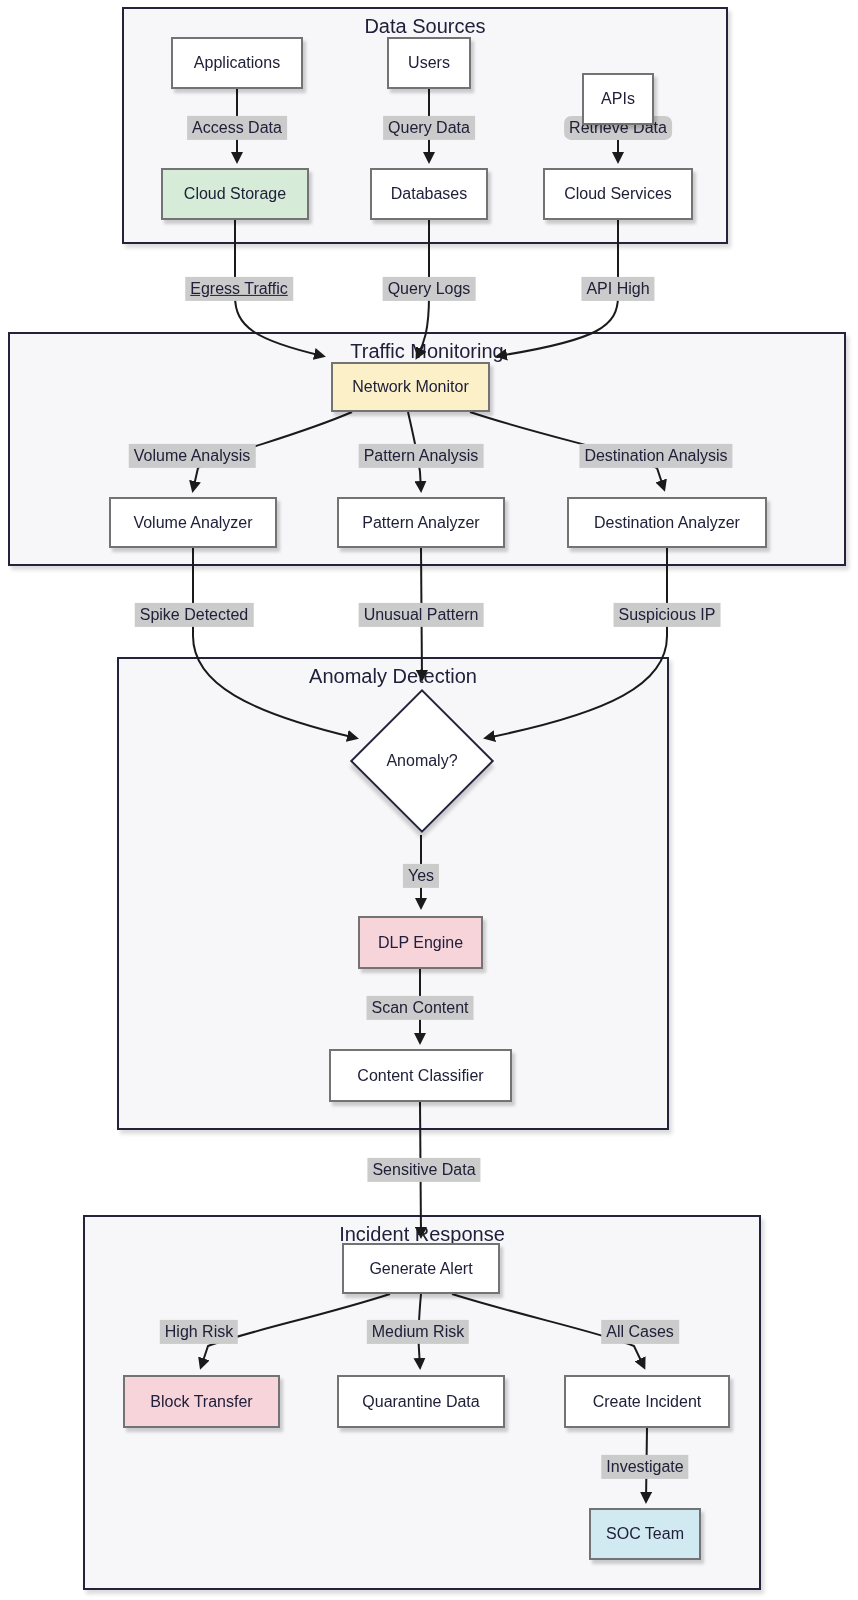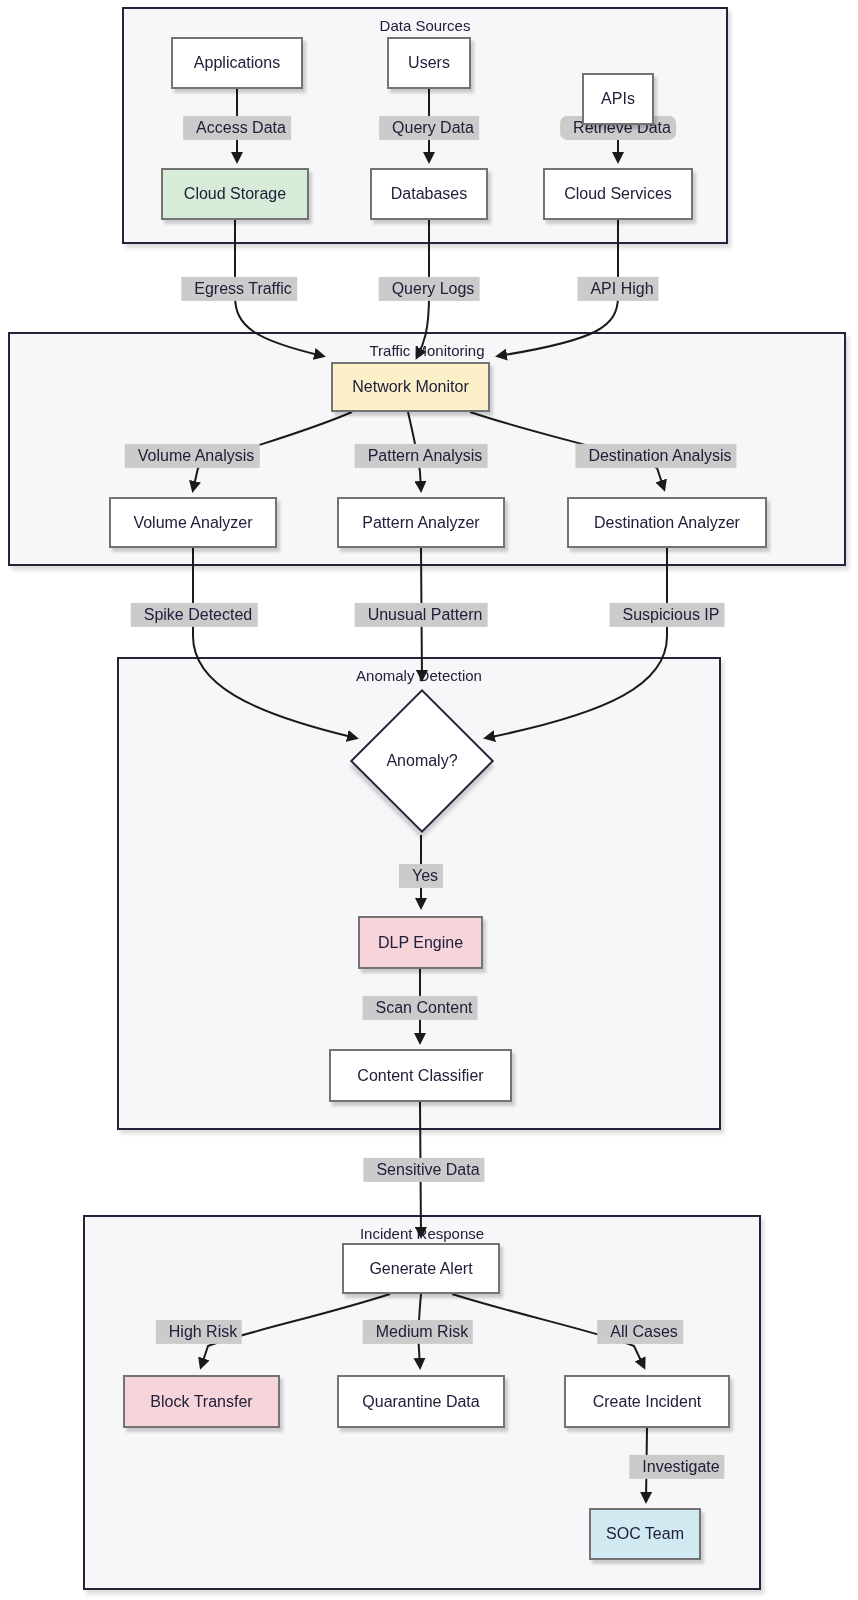--- a/index.html
+++ b/index.html
@@ -6,28 +6,28 @@
   .canvas{
     position:relative;width:858px;height:1600px;background:#ffffff;overflow:hidden;
     font-family:"Liberation Sans","DejaVu Sans",sans-serif;color:#20203a;
   }
   .cluster{
     position:absolute;background:#f7f7fa;border:2px solid #23233c;
     box-shadow:3px 4px 4px rgba(0,0,0,0.14);z-index:0;box-sizing:border-box;
   }
   .cluster-title{
     position:absolute;top:6px;left:0;right:0;text-align:center;
-    font-size:15px;line-height:22px;z-index:2;
+    font-size:20px;line-height:22px;z-index:2;
   }
   svg.edges{position:absolute;left:0;top:0;z-index:1;}
   .edge{stroke:#1a1a1a;stroke-width:2;fill:none;}
   .lbl{
     position:absolute;transform:translate(-50%,-50%);white-space:nowrap;
     background:#cbcbcb;color:#20203a;font-size:16px;line-height:1.2;
-    padding:2px 5px 3px 13px;z-index:3;
+    padding:2px 5px 3px 5px;z-index:3;
   }
   .node{
     position:absolute;background:#ffffff;border:2px solid #737373;
     box-shadow:3px 4px 3px rgba(0,0,0,0.18);display:flex;align-items:center;justify-content:center;
     font-size:16px;text-align:center;z-index:4;box-sizing:border-box;white-space:nowrap;
   }
   .diamond-wrap{position:absolute;z-index:4;}
   .diamond-shape{
     position:absolute;background:#ffffff;border:2px solid #23233c;
     transform:rotate(45deg);box-shadow:4px 4px 4px rgba(0,0,0,0.18);box-sizing:border-box;
@@ -41,21 +41,21 @@
 <body>
 
 <div class="canvas">
 
   <div class="cluster" style="left:122px;top:7px;width:606px;height:237px;">
     <div class="cluster-title">Data Sources</div>
   </div>
   <div class="cluster" style="left:8px;top:332px;width:838px;height:234px;">
     <div class="cluster-title">Traffic Monitoring</div>
   </div>
-  <div class="cluster" style="left:117px;top:657px;width:604px;height:473px;">
+  <div class="cluster" style="left:117px;top:657px;width:552px;height:473px;">
     <div class="cluster-title">Anomaly Detection</div>
   </div>
   <div class="cluster" style="left:83px;top:1215px;width:678px;height:375px;">
     <div class="cluster-title">Incident Response</div>
   </div>
 
   <svg class="edges" width="858" height="1600" viewBox="0 0 858 1600">
     <defs>
       <marker id="arrow" viewBox="0 0 10 10" refX="7.5" refY="5" markerWidth="12" markerHeight="12" markerUnits="userSpaceOnUse" orient="auto">
         <path d="M0,0 L10,5 L0,10 Z" fill="#1a1a1a"></path>
@@ -78,36 +78,36 @@
     <path class="edge" d="M420,1102 L421,1236" marker-end="url(#arrow)"></path>
     <path class="edge" d="M390,1294 C322,1316 252,1330 208,1346 L201,1367" marker-end="url(#arrow)"></path>
     <path class="edge" d="M421,1294 C419,1316 418,1336 419,1350 L420,1367" marker-end="url(#arrow)"></path>
     <path class="edge" d="M452,1294 C522,1316 592,1330 634,1346 L644,1367" marker-end="url(#arrow)"></path>
     <path class="edge" d="M647,1428 L646,1501" marker-end="url(#arrow)"></path>
   </svg>
 
   <div class="lbl" style="left:237px;top:128px;">Access Data</div>
   <div class="lbl" style="left:429px;top:128px;">Query Data</div>
   <div class="lbl" style="left:618px;top:128px;border-radius:7px;">Retrieve Data</div>
-  <div class="lbl" style="left:239px;top:289px;">Egress Traffic</div>
+  <div class="lbl" style="left:239px;top:289px;text-decoration:underline;">Egress Traffic</div>
   <div class="lbl" style="left:429px;top:289px;">Query Logs</div>
   <div class="lbl" style="left:618px;top:289px;">API High</div>
   <div class="lbl" style="left:192px;top:456px;">Volume Analysis</div>
   <div class="lbl" style="left:421px;top:456px;">Pattern Analysis</div>
   <div class="lbl" style="left:656px;top:456px;">Destination Analysis</div>
   <div class="lbl" style="left:194px;top:615px;">Spike Detected</div>
   <div class="lbl" style="left:421px;top:615px;">Unusual Pattern</div>
   <div class="lbl" style="left:667px;top:615px;">Suspicious IP</div>
   <div class="lbl" style="left:421px;top:876px;">Yes</div>
   <div class="lbl" style="left:420px;top:1008px;">Scan Content</div>
   <div class="lbl" style="left:424px;top:1170px;">Sensitive Data</div>
   <div class="lbl" style="left:199px;top:1332px;">High Risk</div>
   <div class="lbl" style="left:418px;top:1332px;">Medium Risk</div>
   <div class="lbl" style="left:640px;top:1332px;">All Cases</div>
-  <div class="lbl" style="left:645px;top:1467px;margin-left:32px;">Investigate</div>
+  <div class="lbl" style="left:645px;top:1467px;">Investigate</div>
 
   <div class="node" style="left: 171px; top: 37px; width: 132px; height: 52px; background-color: rgb(255, 255, 255);">Applications</div>
   <div class="node" style="left: 387px; top: 37px; width: 84px; height: 52px; background-color: rgb(255, 255, 255);">Users</div>
   <div class="node" style="left: 582px; top: 37px; width: 72px; height: 52px; background-color: rgb(255, 255, 255); margin-top: 36px;">APIs</div>
   <div class="node" style="left: 161px; top: 168px; width: 148px; height: 52px; background-color: rgb(214, 236, 216);">Cloud Storage</div>
   <div class="node" style="left: 370px; top: 168px; width: 118px; height: 52px; background-color: rgb(255, 255, 255);">Databases</div>
   <div class="node" style="left: 543px; top: 168px; width: 150px; height: 52px; background-color: rgb(255, 255, 255);">Cloud Services</div>
   <div class="node" style="left: 331px; top: 362px; width: 159px; height: 50px; background-color: rgb(252, 240, 200);">Network Monitor</div>
   <div class="node" style="left: 109px; top: 497px; width: 168px; height: 51px; background-color: rgb(255, 255, 255);">Volume Analyzer</div>
   <div class="node" style="left: 337px; top: 497px; width: 168px; height: 51px; background-color: rgb(255, 255, 255);">Pattern Analyzer</div>

